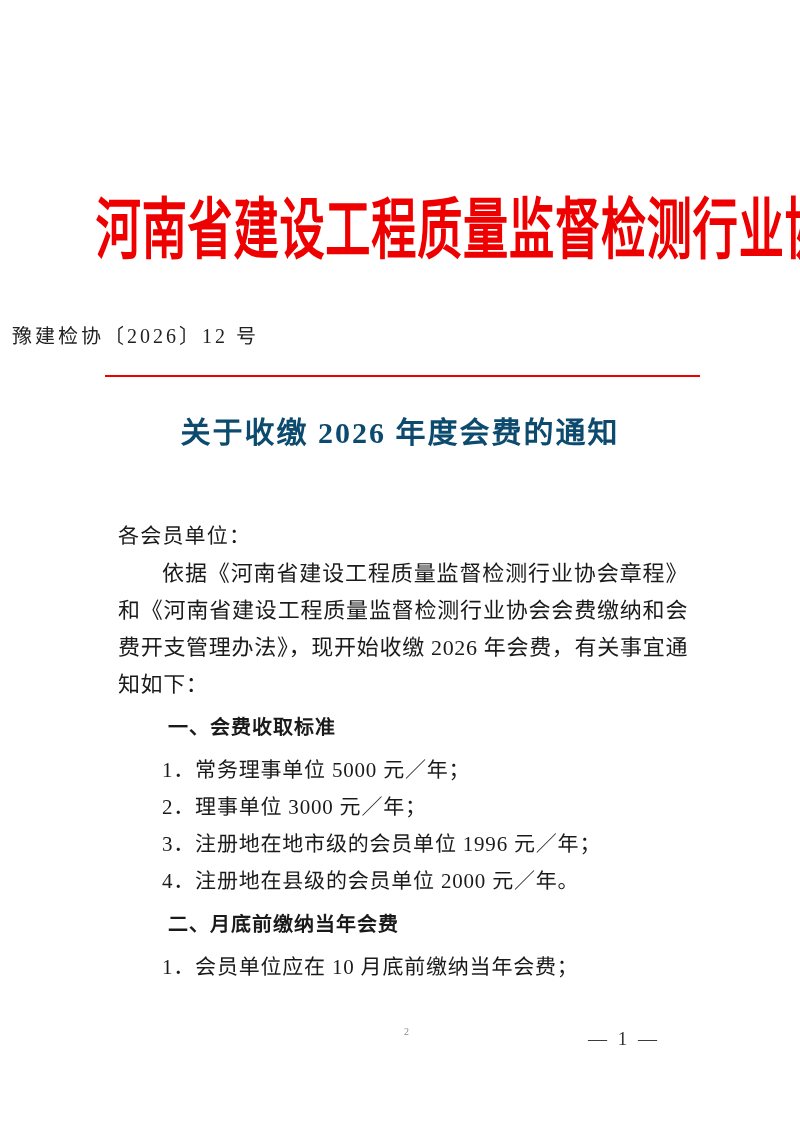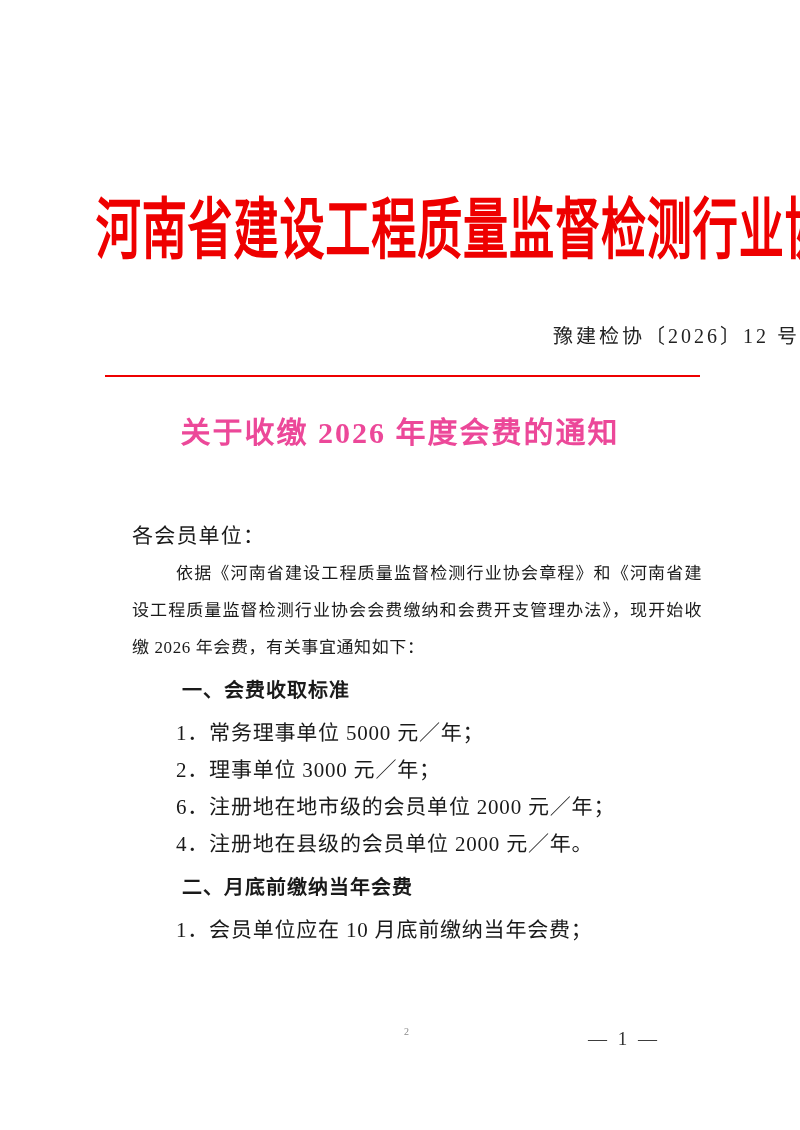--- a/index.html
+++ b/index.html
@@ -41,21 +41,21 @@
     transform-origin: center top;
     text-rendering: geometricPrecision;
   }
 
   
   .doc-number {
     position: absolute;
     left: 0;
     right: 0;
     top: 320px;
-    text-align: right;
+    text-align: left;
     font-size: 20px;
     letter-spacing: 3px;
     color: #222;
     margin-left: 12px;
   }
 
   
   .red-rule {
     position: absolute;
     left: 105px;
@@ -68,40 +68,40 @@
   
   .doc-title {
     position: absolute;
     left: 0;
     right: 0;
     top: 408px;
     text-align: center;
     font-size: 30px;
     font-weight: bold;
     letter-spacing: 2px;
-    color: #ec4899;
+    color: #0c4a6e;
   }
 
   
   .body-block {
     position: absolute;
-    left: 132px;
+    left: 118px;
     top: 518px;
     width: 570px;
   }
 
   .salutation {
     font-size: 21px;
     line-height: 37px;
     letter-spacing: 1.2px;
     margin: 0 0 0 0;
   }
 
   .para {
-    font-size: 17px;
+    font-size: 22px;
     line-height: 37px;
     letter-spacing: 0.6px;
     text-align: justify;
     text-justify: inter-character;
     margin: 0;
     text-indent: 44px;
   }
 
   .section-heading {
     font-family: "DejaVu Sans", "Liberation Sans", sans-serif;
@@ -157,21 +157,21 @@
   <div class="body-block">
 
     <p class="salutation">各会员单位：</p>
 
     <p class="para">依据《河南省建设工程质量监督检测行业协会章程》和《河南省建设工程质量监督检测行业协会会费缴纳和会费开支管理办法》，现开始收缴 2026 年会费，有关事宜通知如下：</p>
 
     <p class="section-heading">一、会费收取标准</p>
 
     <p class="list-item">1．常务理事单位 5000 元／年；</p>
     <p class="list-item">2．理事单位 3000 元／年；</p>
-    <p class="list-item">6．注册地在地市级的会员单位 2000 元／年；</p>
+    <p class="list-item">3．注册地在地市级的会员单位 1996 元／年；</p>
     <p class="list-item">4．注册地在县级的会员单位 2000 元／年。</p>
 
     <p class="section-heading">二、月底前缴纳当年会费</p>
 
     <p class="list-item">1．会员单位应在 10 月底前缴纳当年会费；</p>
 
   </div>
 
   <div class="footer-mark">2</div>
 

